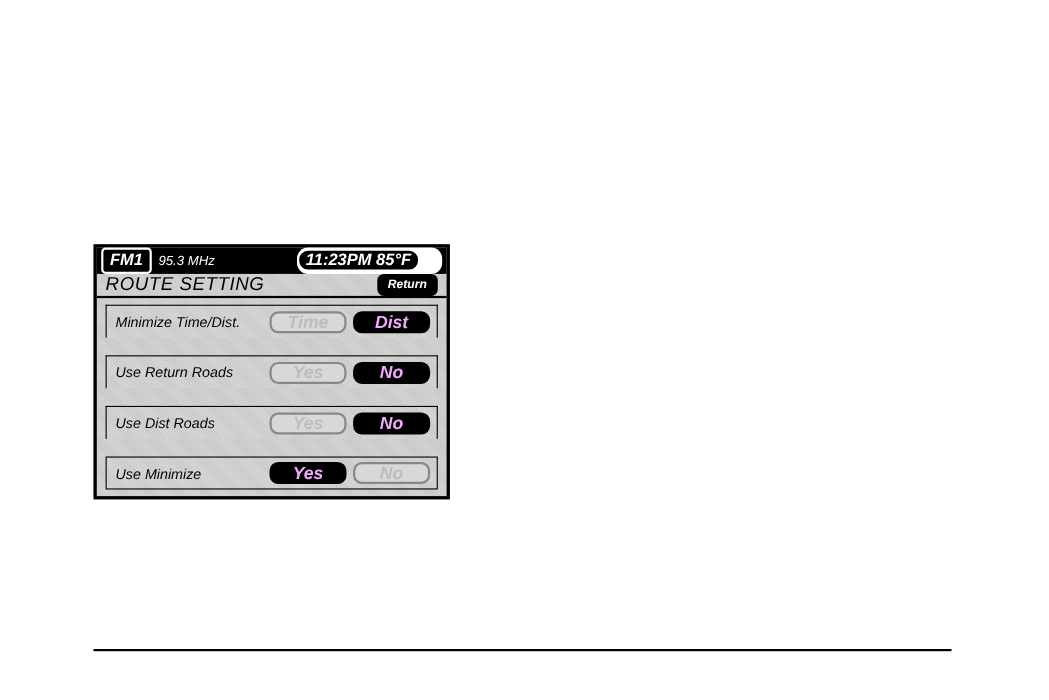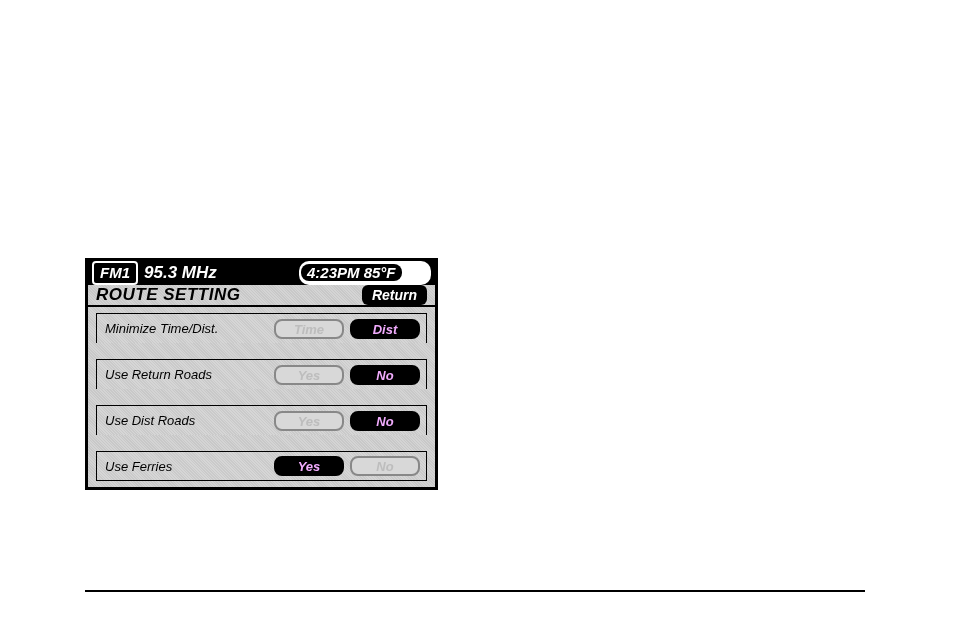--- a/index.html
+++ b/index.html
@@ -7,28 +7,27 @@
       width: 954px;
       height: 636px;
       background: #fff;
       font-family: Arial, Helvetica, sans-serif;
       position: relative;
     }
     .screen {
       position: absolute;
       left: 85px;
       top: 222px;
-      width: 353px;
+      width: 324px;
       height: 232px;
       border: 3px solid #000;
       background: #d0d0d0;
       background-image: repeating-linear-gradient(45deg, #c8c8c8 0 1px, #d4d4d4 1px 2px);
       display: flex;
       flex-direction: column;
-      margin-top: 36px;
     }
     .topbar {
       height: 30px;
       background: #000;
       display: flex;
       align-items: center;
       padding: 0 4px;
       gap: 6px;
     }
     .fm-badge {
@@ -36,23 +35,23 @@
       border-radius: 4px;
       padding: 0 6px;
       color: #fff;
       font-weight: bold;
       font-size: 15px;
       line-height: 20px;
       font-style: italic;
     }
     .freq {
       color: #fff;
-      font-size: 17px;
+      font-size: 12px;
       font-style: italic;
-      font-weight: bold;
+      font-weight: normal;
       flex: 1;
     }
     .clock-outer {
       background: #fff;
       border-radius: 10px;
       padding: 2px;
       min-width: 132px;
     }
     .clock-inner {
       background: #000;
@@ -69,31 +68,31 @@
     .headerrow {
       height: 30px;
       display: flex;
       align-items: center;
       padding: 0 8px;
       border-bottom: 2px solid #000;
       gap: 6px;
     }
     .title {
       font-style: italic;
-      font-weight: bold;
+      font-weight: normal;
       font-size: 17px;
       letter-spacing: 0.5px;
       flex: 1;
     }
     .return-btn {
       background: #000;
       color: #fff;
       border-radius: 6px;
       font-style: italic;
-      font-size: 14px;
+      font-size: 11px;
       font-weight: bold;
       padding: 1px 10px;
       line-height: 18px;
     }
     .rows {
       display: flex;
       flex-direction: column;
       padding: 6px 8px 8px 8px;
       gap: 16px;
       justify-content: space-between;
@@ -114,21 +113,21 @@
       padding-left: 8px;
     }
     .opt {
       width: 70px;
       height: 20px;
       margin-right: 6px;
       border-radius: 8px;
       text-align: center;
       font-style: italic;
       font-weight: bold;
-      font-size: 13px;
+      font-size: 16px;
       line-height: 18px;
       border: 2px solid #000;
     }
     .opt.selected-black {
       background: #000;
       color: #f0abfc;
     }
     .opt.unselected-light {
       background: #d8d8d8;
       color: #bdbdbd;
@@ -145,21 +144,21 @@
   </style>
 </head>
 <body>
 
 <div class="screen">
 
   <div class="topbar">
     <span class="fm-badge">FM1</span>
     <span class="freq">95.3 MHz</span>
     <span class="clock-outer">
-      <span class="clock-inner">4:23PM 85°F</span>
+      <span class="clock-inner">11:23PM 85°F</span>
     </span>
   </div>
 
   <div class="headerrow">
     <span class="title">ROUTE SETTING</span>
     <span class="return-btn">Return</span>
   </div>
 
   <div class="rows">
 
@@ -175,21 +174,21 @@
       <span class="opt selected-black">No</span>
     </div>
 
     <div class="row">
       <span class="row-label">Use Dist Roads</span>
       <span class="opt unselected-light">Yes</span>
       <span class="opt selected-black">No</span>
     </div>
 
     <div class="row">
-      <span class="row-label">Use Ferries</span>
+      <span class="row-label">Use Minimize</span>
       <span class="opt selected-black">Yes</span>
       <span class="opt unselected-light">No</span>
     </div>
 
   </div>
 </div>
 
 <div class="page-rule"></div>
 
 </body></html>

